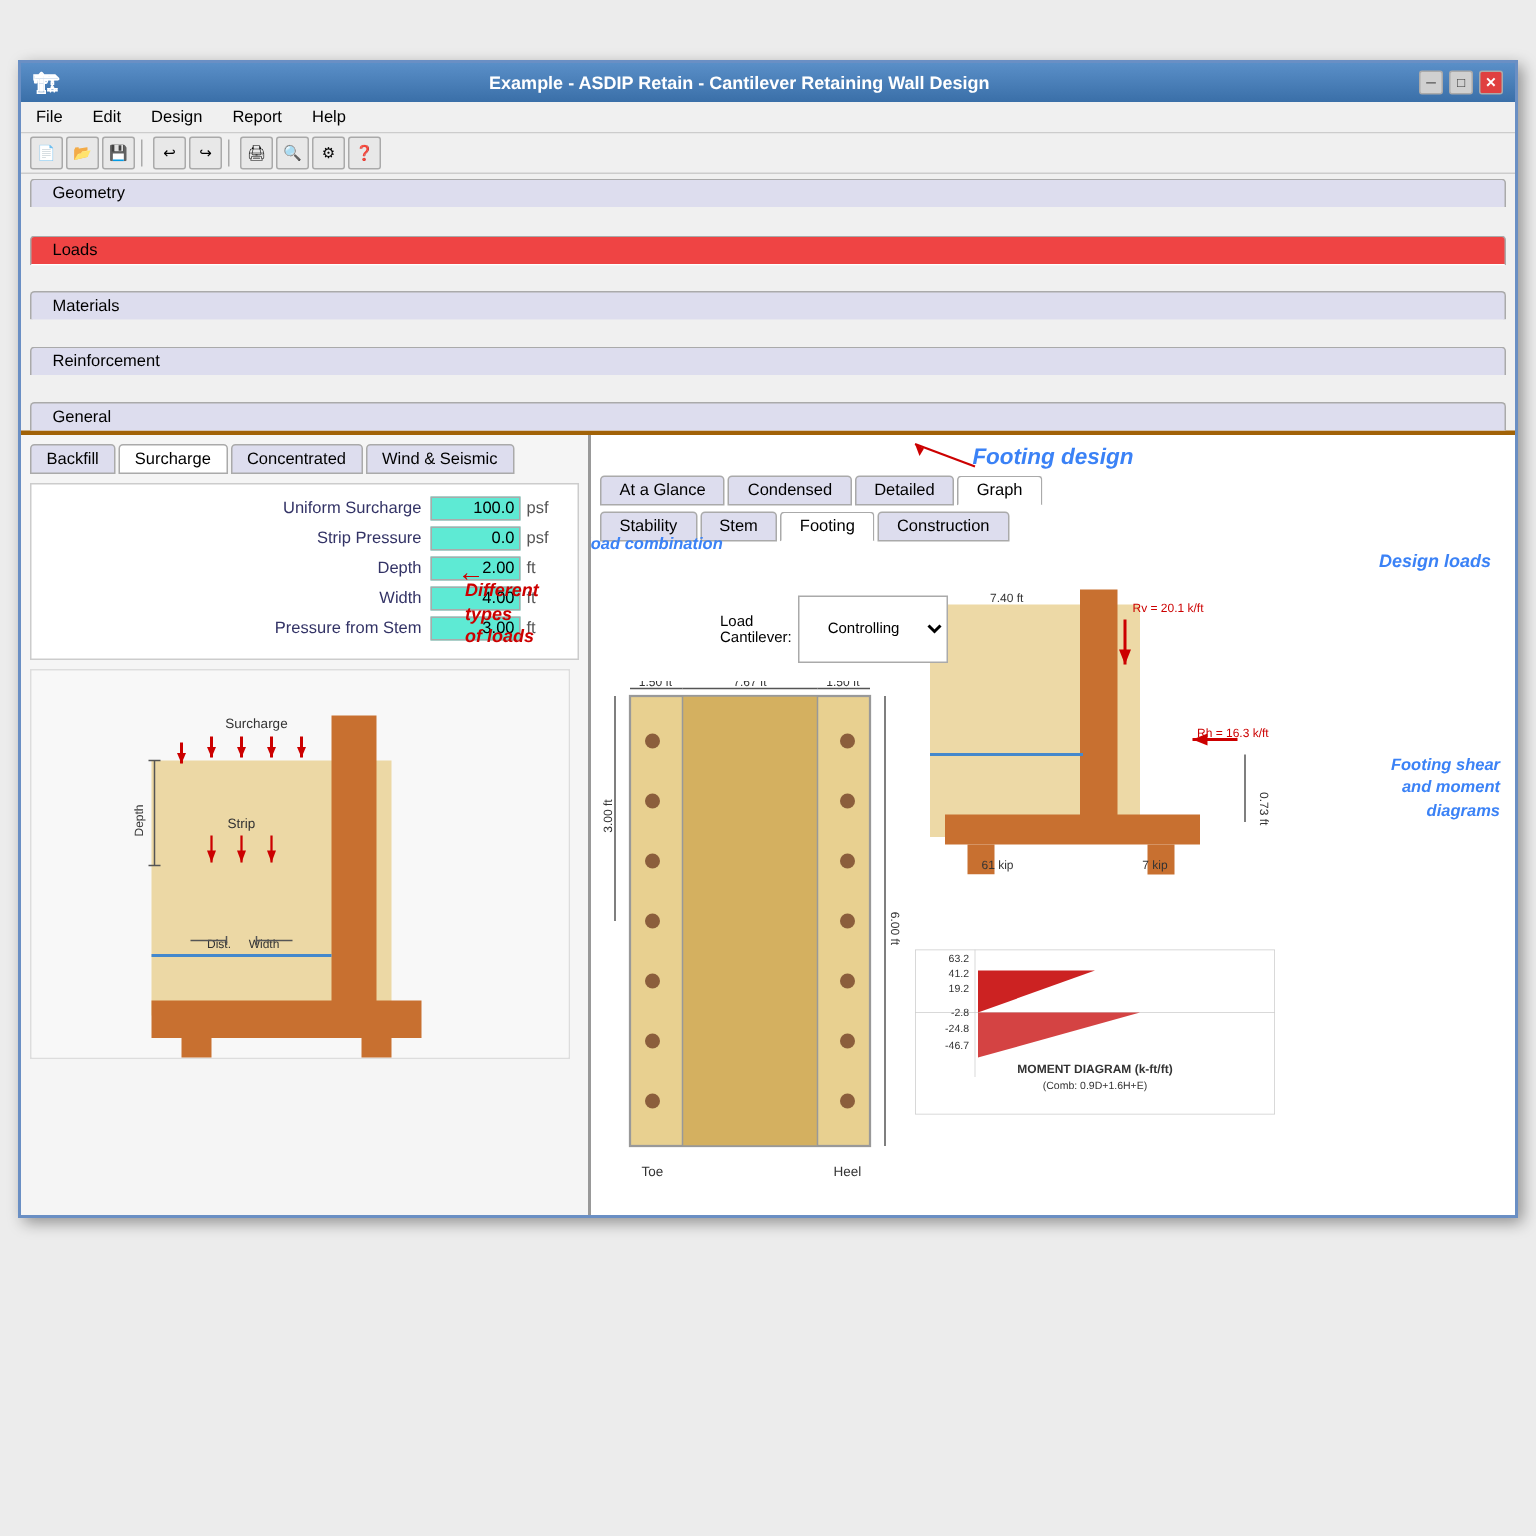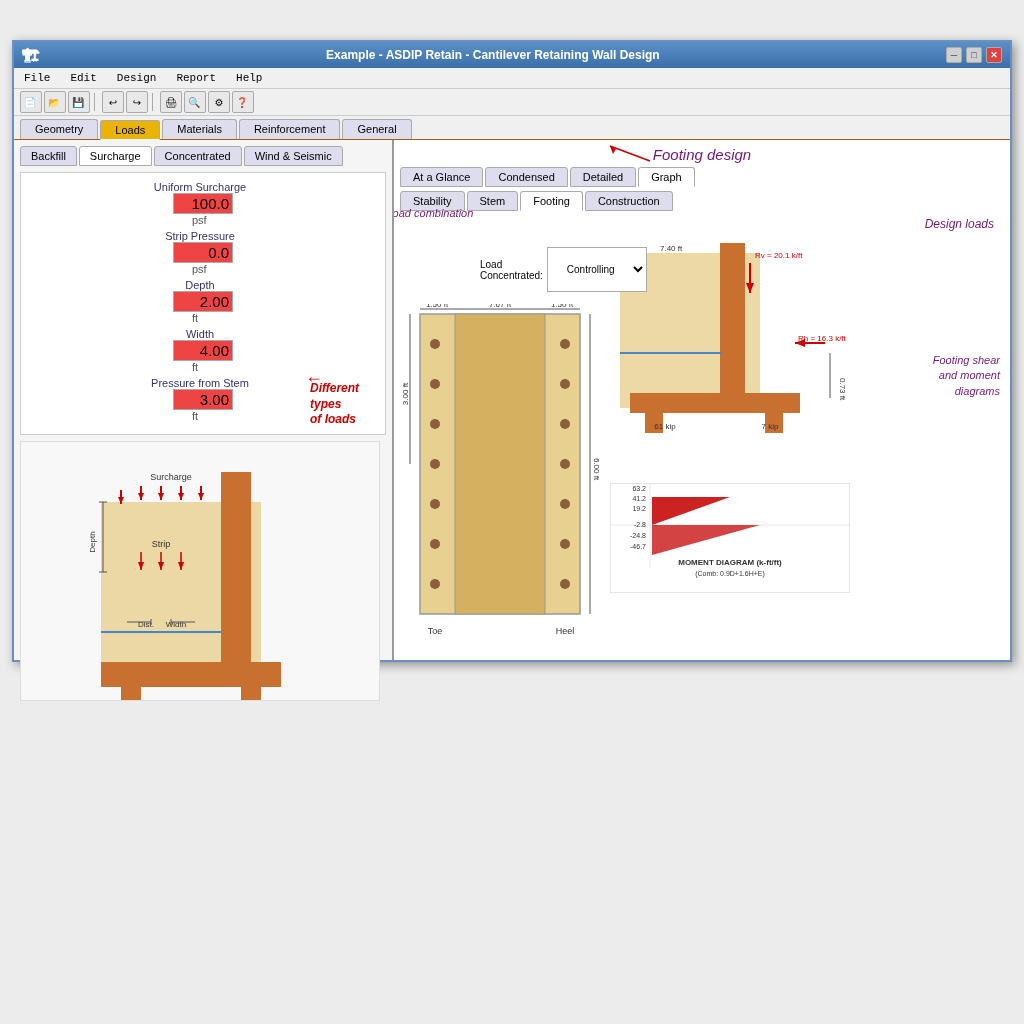--- a/index.html
+++ b/index.html
@@ -47,21 +47,20 @@
       border-bottom: 1px solid #ccc;
       padding: 2px 6px;
       display: flex;
       gap: 12px;
       font-size: 11px;
     }
     
     .menu-item {
       padding: 2px 4px;
       cursor: pointer;
-      font-family: Liberation Mono, monospace;
     }
     
     .toolbar {
       background: #f0f0f0;
       border-bottom: 1px solid #ccc;
       padding: 2px 6px;
       display: flex;
       align-items: center;
       gap: 2px;
     }
@@ -71,37 +70,38 @@
       border: 1px solid #aaa;
       background: #e8e8e8;
       display: flex; align-items: center; justify-content: center;
       cursor: pointer;
       font-size: 10px;
       border-radius: 2px;
     }
     
     .main-tabs {
       background: #f0f0f0;
-      border-bottom: 1px solid #a16207;
+      border-bottom: 3px solid #a16207;
       padding: 3px 6px 0;
       display: flex;
-      gap: 2px;
+      gap: 18px;
+      flex-direction: column;
     }
     
     .tab {
       padding: 3px 14px;
       border: 1px solid #aaa;
       border-bottom: none;
       background: #dde;
       cursor: pointer;
       font-size: 11px;
       border-radius: 3px 3px 0 0;
     }
     .tab.active {
-      background: #eab308;
+      background: #ef4444;
       border-bottom: 1px solid white;
       position: relative;
       top: 1px;
     }
     
     .content-area {
       display: flex;
       height: 520px;
       border-radius: 16px;
     }
@@ -136,38 +136,37 @@
       border: 1px solid #ccc;
       padding: 8px;
       margin-bottom: 6px;
     }
     
     .form-row {
       display: flex;
       align-items: center;
       margin-bottom: 4px;
       justify-content: space-between;
-      flex-direction: column;
     }
     
     .form-label {
       color: #336;
       flex: 1;
       text-align: right;
       padding-right: 6px;
       font-size: 11px;
     }
     
     .form-input {
       width: 60px;
       border: 1px solid #aaa;
       padding: 1px 3px;
-      font-size: 15px;
+      font-size: 11px;
       text-align: right;
-      background: #ef4444;
+      background: #5eead4;
     }
     
     .form-unit {
       width: 30px;
       padding-left: 4px;
       font-size: 11px;
       color: #555;
     }
     
     
@@ -240,23 +239,23 @@
     }
     
     
     .struct-diagrams {
       flex: 1;
       display: flex;
       flex-direction: column;
     }
     
     .annotation-red {
-      color: #701a75;
+      color: #3b82f6;
       font-size: 12px;
-      font-weight: normal;
+      font-weight: bold;
       font-style: italic;
     }
     
     svg text { font-family: Arial, sans-serif; }
     
     .diagram-label {
       text-align: center;
       font-size: 10px;
       font-weight: bold;
       margin-top: 2px;
@@ -431,21 +430,21 @@
       <div class="right-content">
 
         <div class="plan-view-container">
           
           <div style="position:relative; margin-bottom:2px;">
             <span class="annotation-red" style="font-size:11px; position:absolute; top:-10px; left:-30px; white-space:nowrap;">Per load combination</span>
           </div>
           
           
           <div class="load-combo-box" style="margin-top:30px; margin-left:80px;">
-            <span>Load Concentrated:</span>
+            <span>Load Cantilever:</span>
             <select class="load-combo-select">
               <option>Controlling</option>
             </select>
           </div>
           
           
           <svg width="200" height="360" style="margin-top:8px;">
 
             <rect x="0" y="0" width="200" height="360" fill="white"></rect>
 

